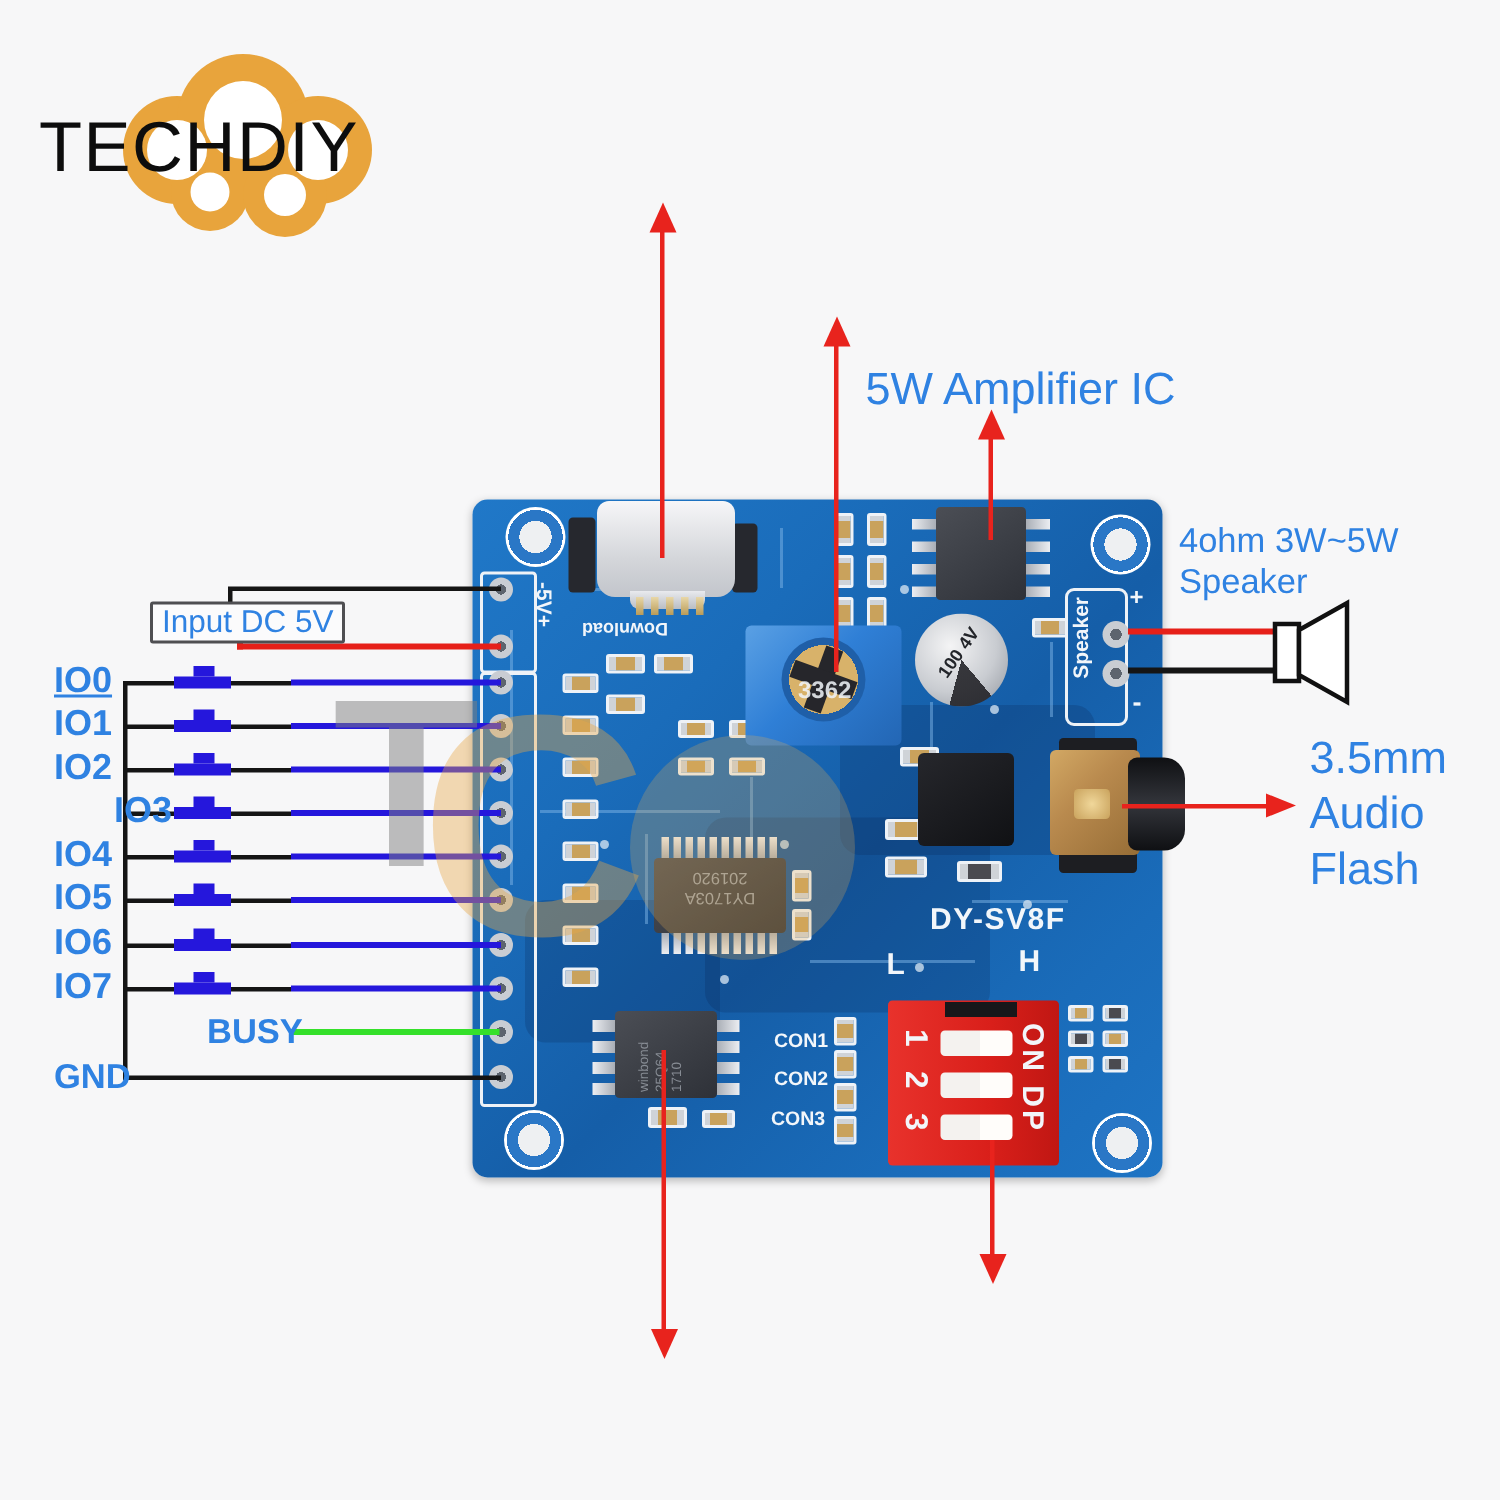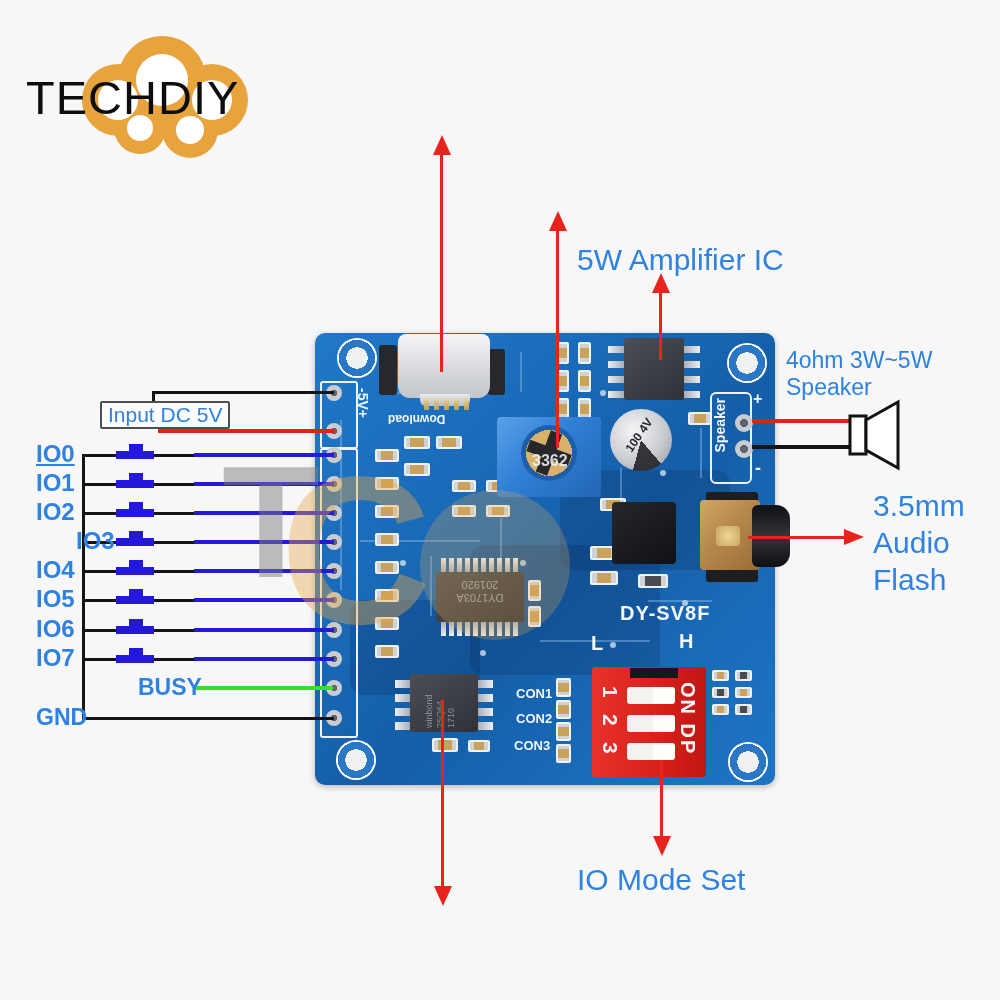--- a/index.html
+++ b/index.html
@@ -69,21 +69,20 @@
     <div>Speaker</div>
   </div>
   <div class="ann" style="left:873px;top:487px;font-size:30px;line-height:37px">
     <div>3.5mm</div>
     <div>Audio</div>
     <div>Flash</div>
   </div>
   <div id="input-dc-box">Input DC 5V</div>
   <div class="ann" style="left:138px;top:674px;font-size:23px;font-weight:600">BUSY</div>
   <div class="ann" style="left:36px;top:704px;font-size:23px;font-weight:600">GND</div>
-  <div class="ann" style="left:577px;top:863px;font-size:30px">IO Mode Set</div>
 
   <div class="arrow-line" style="left:440px;top:150px;width:3px;height:222px"></div>
   <div class="ah ah-up" style="left:433px;top:135px"></div>
   <div class="arrow-line" style="left:556px;top:226px;width:3px;height:222px"></div>
   <div class="ah ah-up" style="left:549px;top:211px"></div>
   <div class="arrow-line" style="left:659px;top:288px;width:3px;height:72px"></div>
   <div class="ah ah-up" style="left:652px;top:273px"></div>
   <div class="arrow-line" style="left:441px;top:700px;width:3px;height:186px"></div>
   <div class="ah ah-down" style="left:434px;top:886px"></div>
   <div class="arrow-line" style="left:660px;top:760px;width:3px;height:76px"></div>

